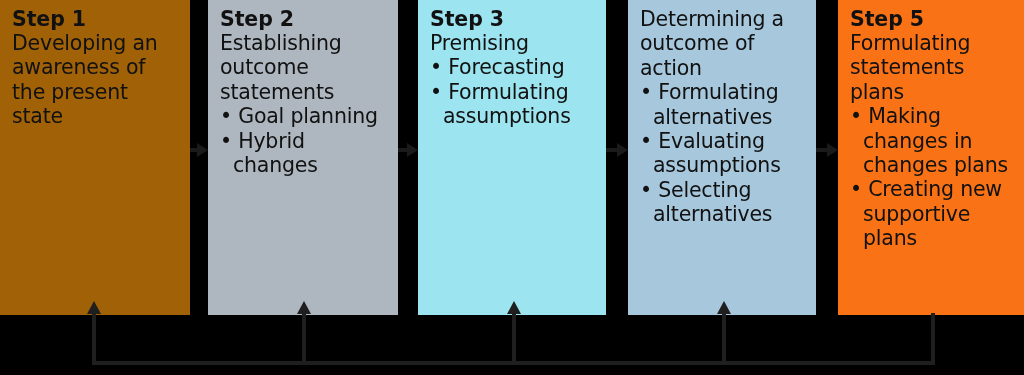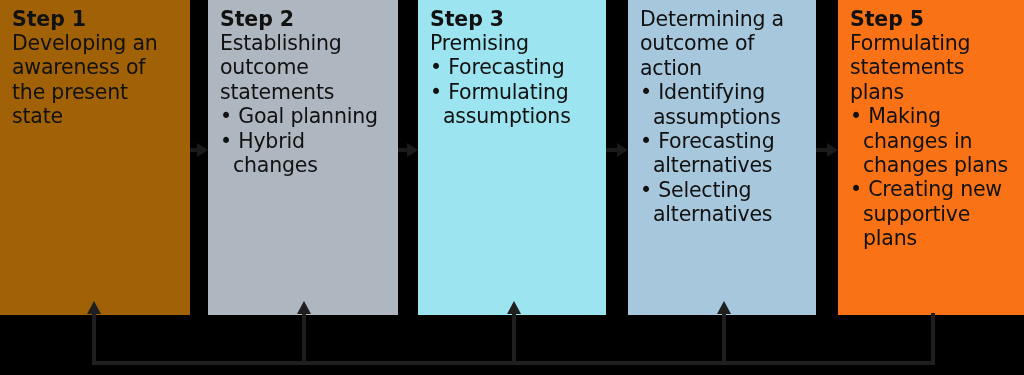--- a/index.html
+++ b/index.html
@@ -136,22 +136,22 @@
     <div class="step-desc">Premising</div>
     <ul class="bullets" id="bul-3">
         <li><span class="bullet-dot">• </span><span>Forecasting</span></li>
         <li><span class="bullet-dot">• </span><span>Formulating assumptions</span></li>
       </ul>
   </div>
 
   <div class="step-box" id="box-4" style="left: 628px; width: 188px; background: rgb(167, 199, 220);">
     <div class="step-desc">Determining a outcome of action</div>
     <ul class="bullets" id="bul-4">
-        <li><span class="bullet-dot">• </span><span>Identifying assumptions</span></li>
-        <li><span class="bullet-dot">• </span><span>Forecasting alternatives</span></li>
+        <li><span class="bullet-dot">• </span><span>Formulating alternatives</span></li>
+        <li><span class="bullet-dot">• </span><span>Evaluating assumptions</span></li>
         <li><span class="bullet-dot">• </span><span>Selecting alternatives</span></li>
       </ul>
   </div>
 
   <div class="step-box" id="box-5" style="left: 838px; width: 186px; background: #f97316;">
     <div class="step-title">Step 5</div>
     <div class="step-desc">Formulating statements plans</div>
     <ul class="bullets" id="bul-5">
         <li><span class="bullet-dot">• </span><span>Making changes in changes plans</span></li>
         <li><span class="bullet-dot">• </span><span>Creating new supportive plans</span></li>

